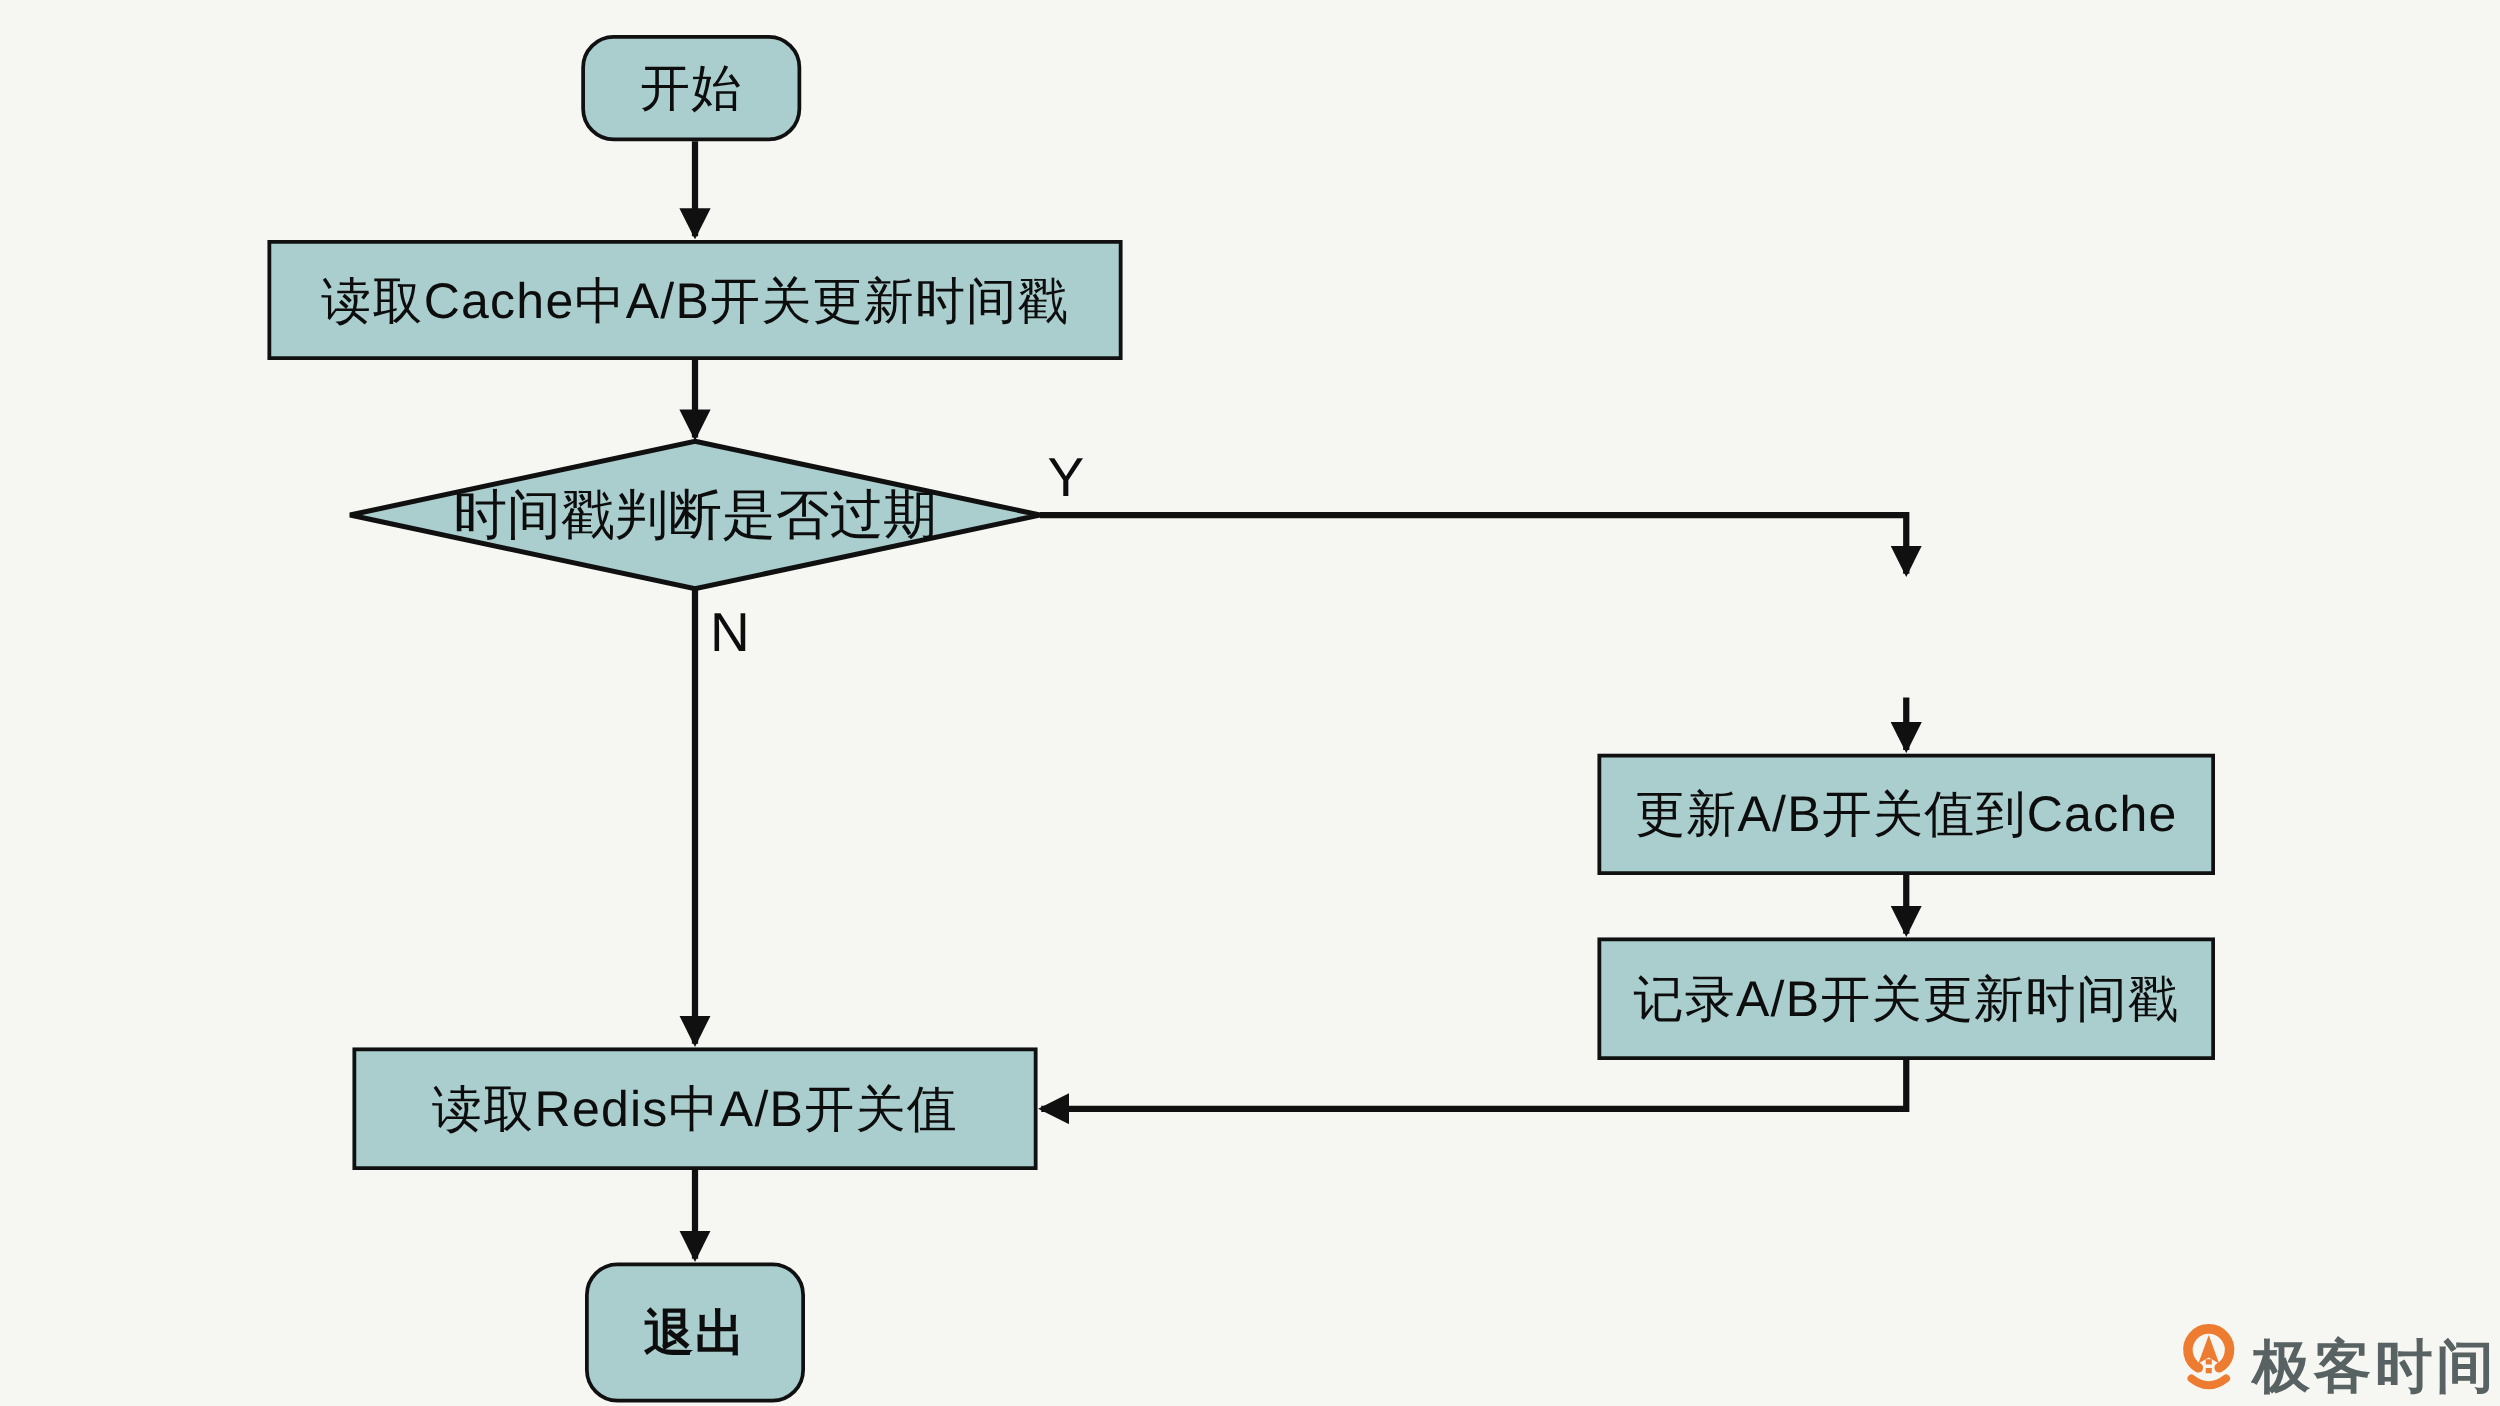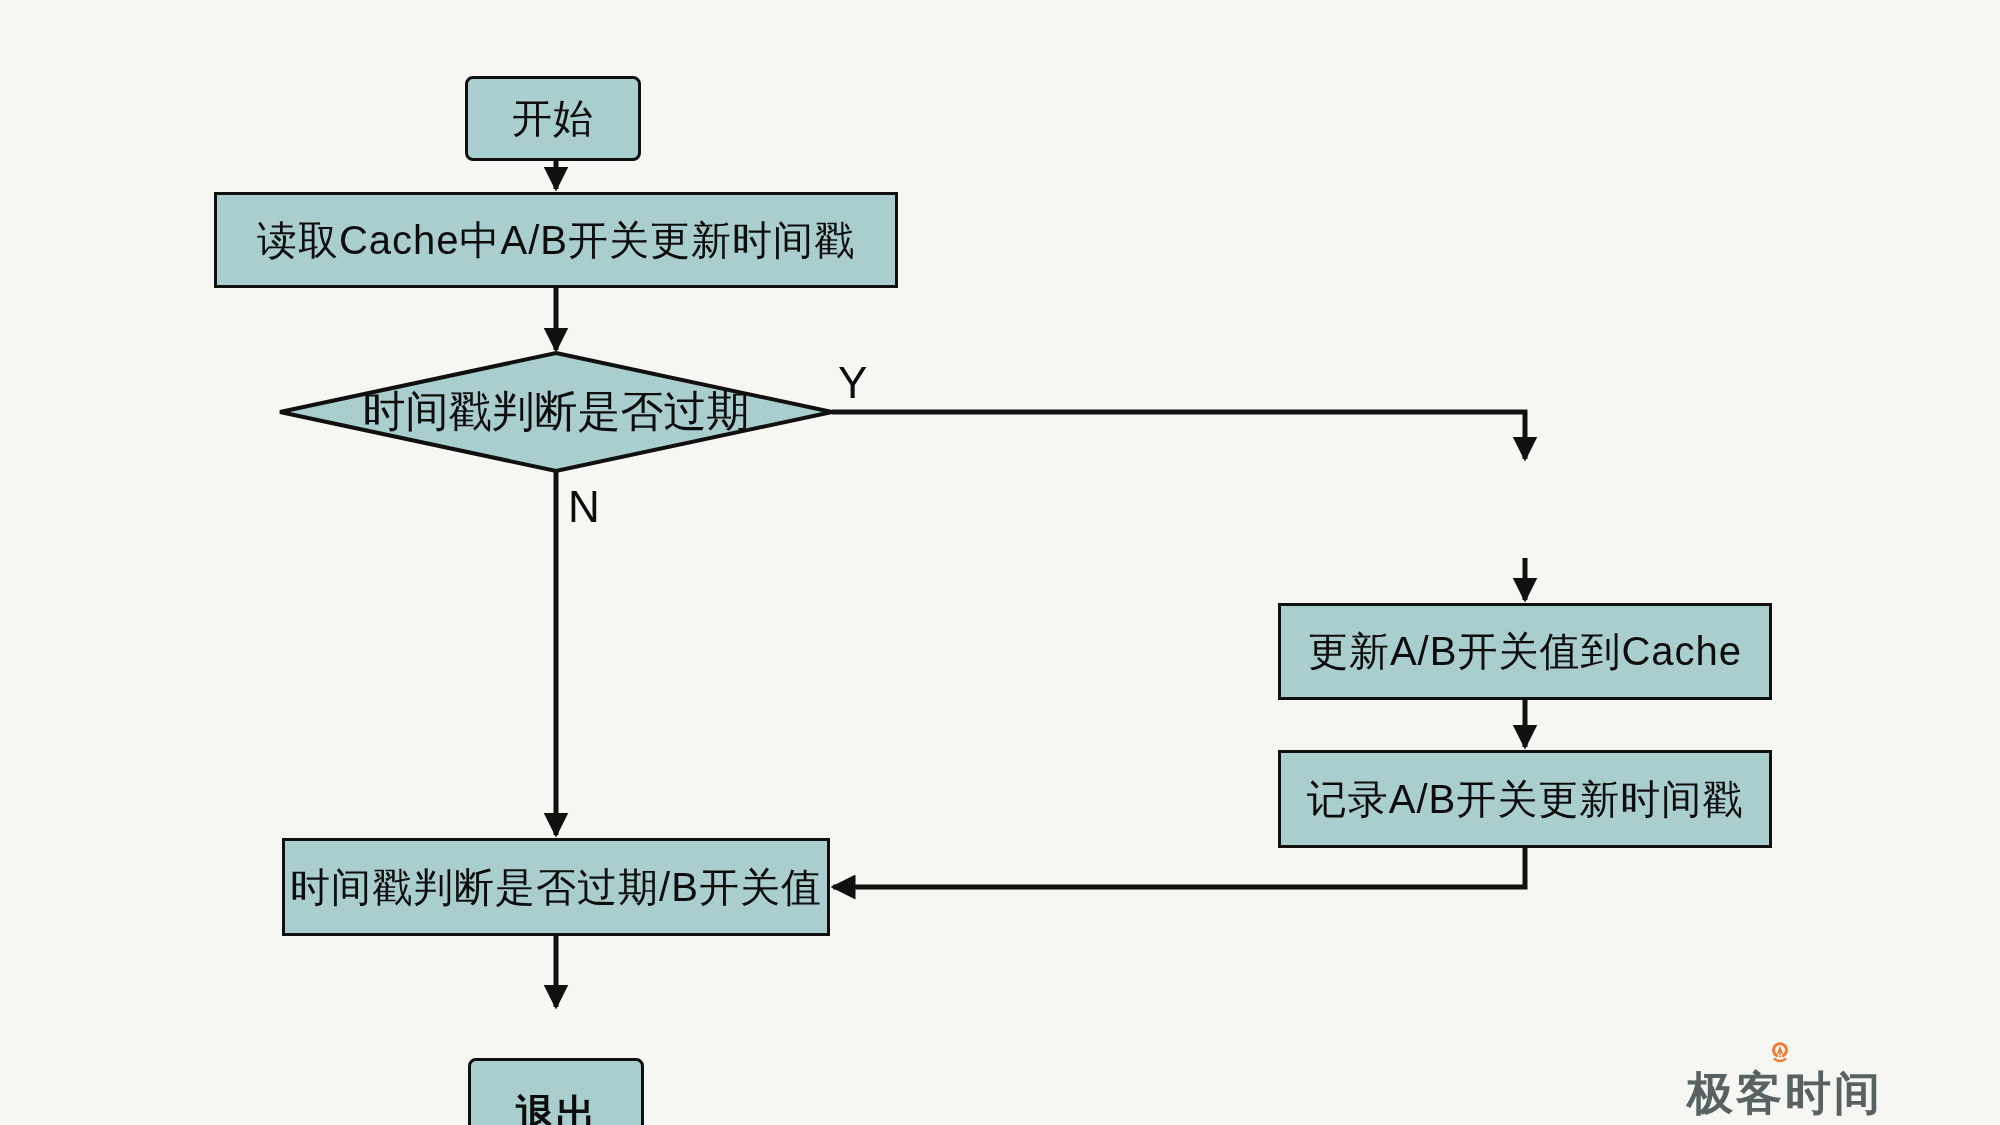--- a/index.html
+++ b/index.html
@@ -6,31 +6,31 @@
   .canvas{
     position:relative;width:2000px;height:1125px;overflow:hidden;
     background:#f6f7f3;font-family:"Liberation Sans",sans-serif;color:#0d0d0d;
   }
   .layer{position:absolute;left:0;top:0;width:2000px;height:1125px;}
   .node{
     position:absolute;box-sizing:border-box;display:flex;align-items:center;justify-content:center;
     background:#aacdcd;border:3px solid #101010;font-size:40px;white-space:nowrap;
     letter-spacing:1px;
   }
-  .terminator{border-radius:8px;margin-top:48px;}
+  .terminator{border-radius:26px;}
   .diamond-label{
     position:absolute;display:flex;align-items:center;justify-content:center;
     background:transparent;border:none;font-size:43px;white-space:nowrap;
   }
   .edge-label{
     position:absolute;font-size:44px;font-weight:500;color:#0d0d0d;
   }
   .brand{
-    position:absolute;left:1652px;top:1042px;width:256px;height:83px;
-    display:flex;align-items:center;flex-direction:column;
+    position:absolute;left:1742px;top:1042px;width:256px;height:83px;
+    display:flex;align-items:flex-end;
   }
   .brand-text{
     font-size:46px;font-weight:600;color:#586262;letter-spacing:3px;
     margin-left:10px;white-space:nowrap;
   }
 </style>
 </head>
 <body>
 
 <div class="canvas">
@@ -63,21 +63,21 @@
 
   <span class="edge-label" style="left:838px;top:358px;">Y</span>
 
   <span class="edge-label" style="left:568px;top:482px;">N</span>
 
 
   <div class="node" style="left:1278px;top:750px;width:494px;height:98px;">记录A/B开关更新时间戳</div>
 
   <div class="node" style="left:1278px;top:603px;width:494px;height:97px;">更新A/B开关值到Cache</div>
 
-  <div class="node" style="left:282px;top:838px;width:548px;height:98px;">时间戳判断是否过期/B开关值</div>
+  <div class="node" style="left:282px;top:838px;width:548px;height:98px;">读取Redis中A/B开关值</div>
 
   <div class="node terminator" style="left:468px;top:1010px;width:176px;height:112px;font-weight:bold;">退出</div>
 
   <div class="brand">
     <svg width="72" height="78" viewBox="0 0 72 78">
       <path d="M 24 50.8 A 24 24 0 1 1 48 50.8" fill="none" stroke="#ee7c30" stroke-width="11" stroke-linecap="round"></path>
       <path d="M36 13 L48 46 L36 39 L24 46 Z" fill="#ee7c30"></path>
       <line x1="36" y1="41" x2="36" y2="57" stroke="#ee7c30" stroke-width="7" stroke-dasharray="6 4"></line>
       <path d="M16 63 Q 36 79 56 63" fill="none" stroke="#ee7c30" stroke-width="9" stroke-linecap="round"></path>
     </svg>

